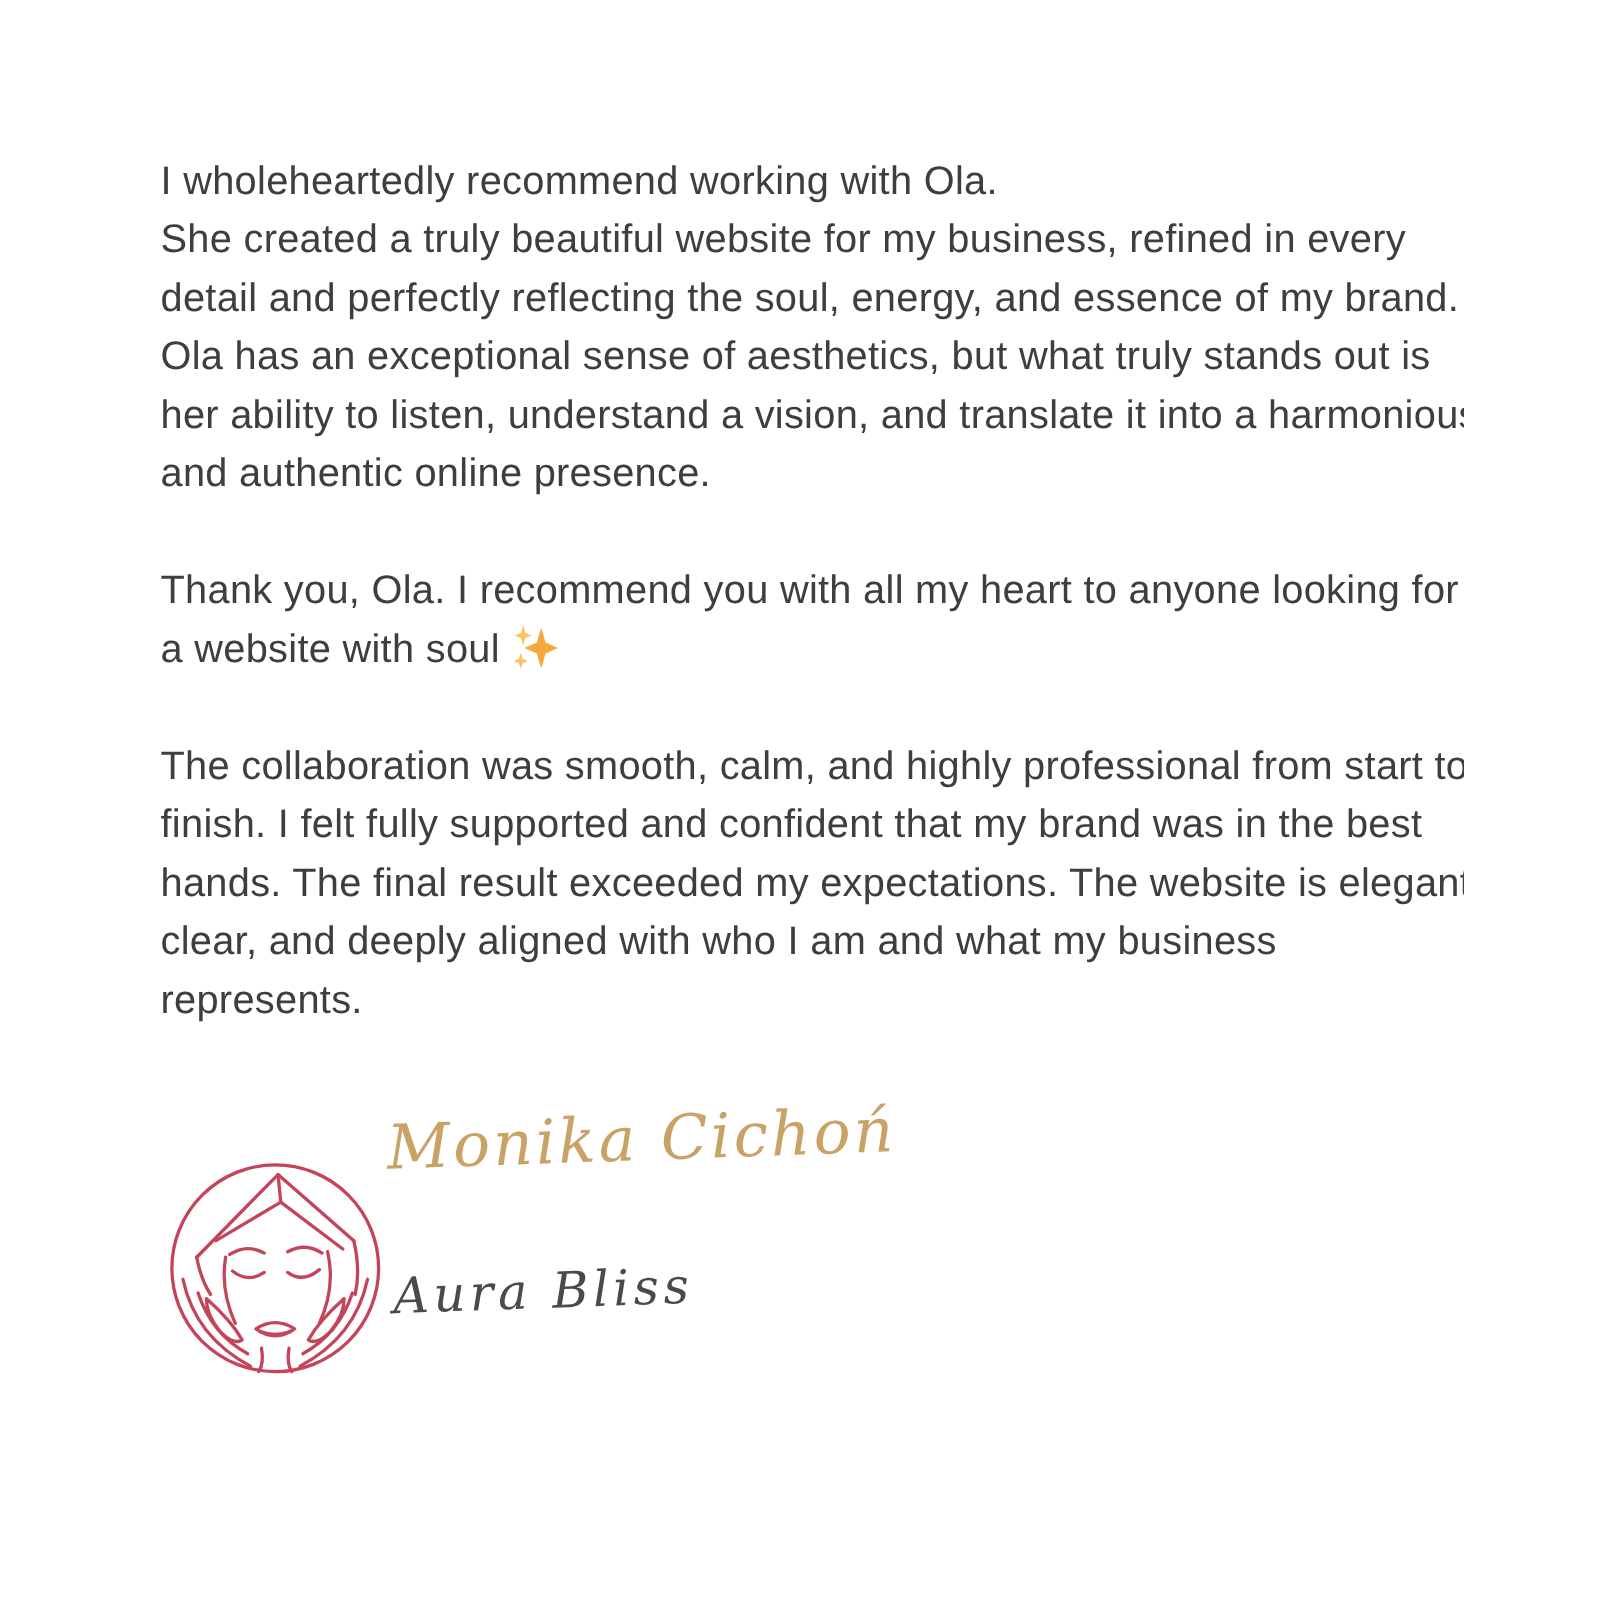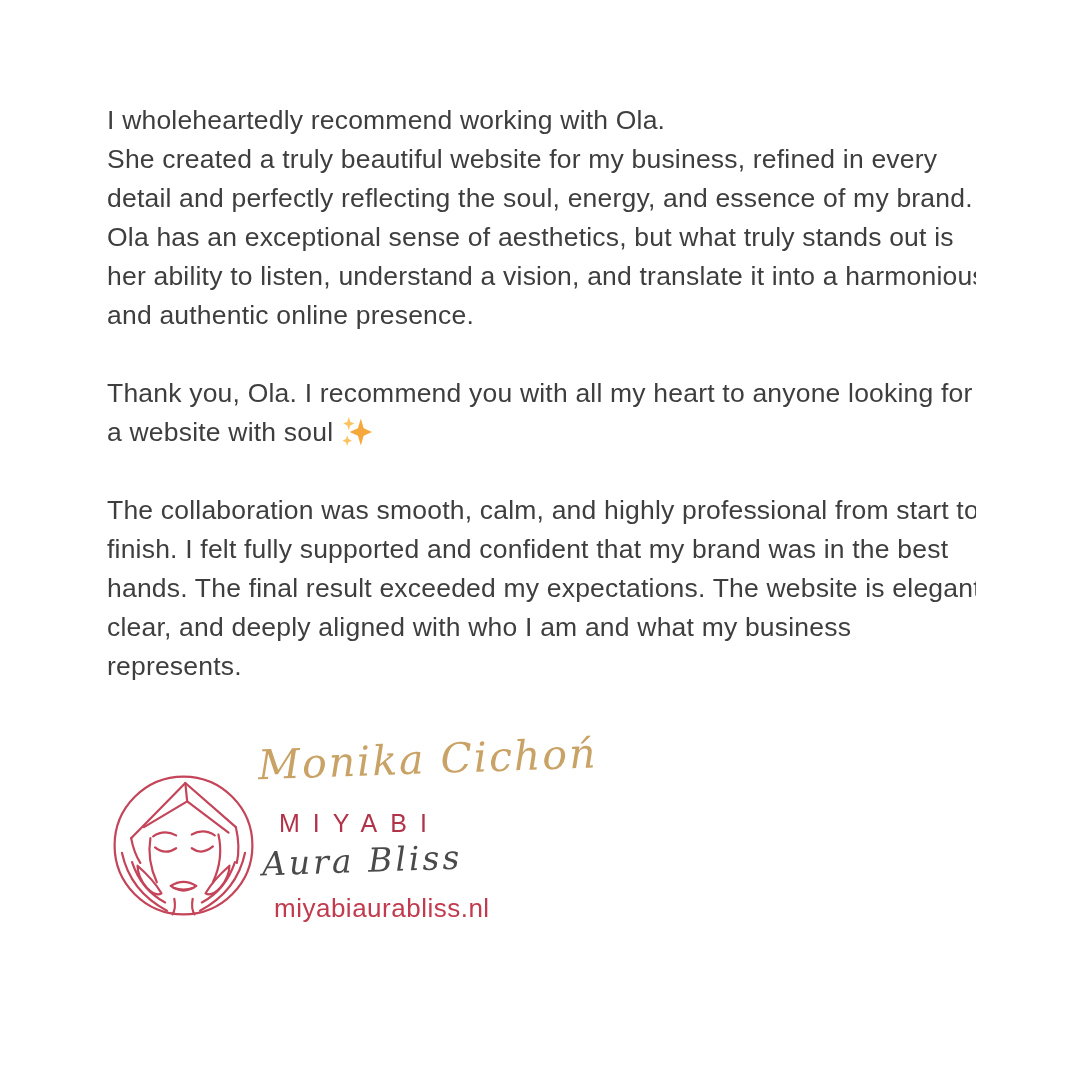--- a/index.html
+++ b/index.html
@@ -139,19 +139,17 @@
       <path d="M30 102 Q48 118 56 132 Q50 136 40 126 Q30 114 30 102 Z"></path>
 
       <path d="M147 88 Q138 130 98 151"></path>
       <path d="M136 98 Q126 128 100 142"></path>
       <path d="M130 102 Q112 118 104 132 Q110 136 120 126 Q130 114 130 102 Z"></path>
     </g>
   </svg>
 
   <div class="signature-name">Monika Cichoń</div>
 
-  <div class="brand-name">MIYABI</div>
 
   <div class="brand-subtitle">Aura Bliss</div>
 
-  <div class="brand-website">miyabiaurabliss.nl</div>
 
 </div>
 
 </body></html>

